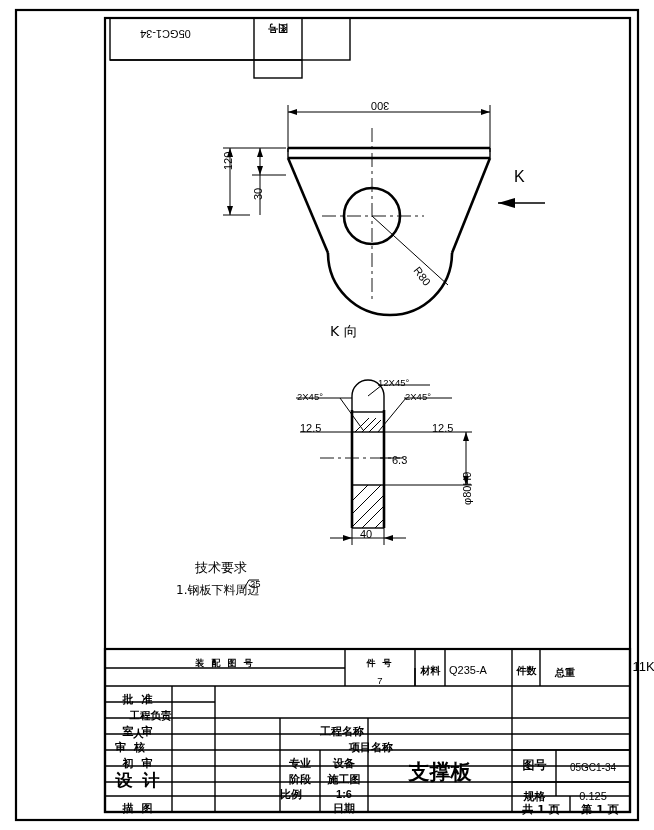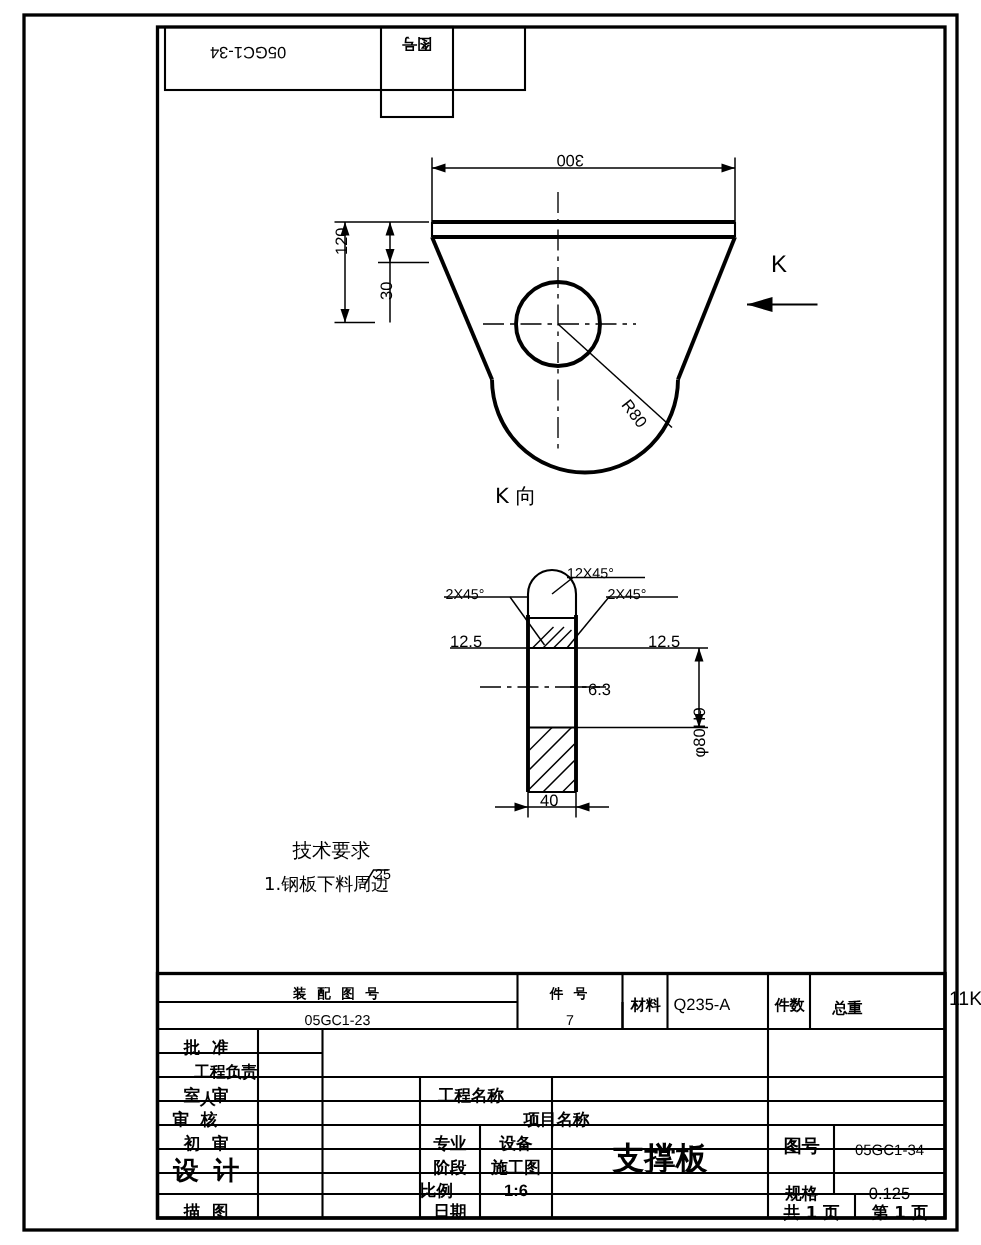--- a/index.html
+++ b/index.html
@@ -244,23 +244,20 @@
 <div style="position:absolute;left:176px;top:580px;">
   <span class="t cn" style="font-size:12px;">1.钢板下料周边</span>
 </div>
 <div style="position:absolute;left:250px;top:573px;">
   <span class="t small">25</span>
 </div>
 
 <div style="position:absolute;left:105px;top:652px;width:240px;text-align:center;">
   <span class="t tb cn" style="font-size:9px;letter-spacing:2px;">装 配 图 号</span>
 </div>
-<div style="position:absolute;left:105px;top:670px;width:240px;text-align:center;">
-  <span class="t" style="font-size:9.5px;">05GC1-23</span>
-</div>
 
 <div style="position:absolute;left:345px;top:652px;width:70px;text-align:center;">
   <span class="t tb cn" style="font-size:9px;letter-spacing:2px;">件 号</span>
 </div>
 <div style="position:absolute;left:345px;top:670px;width:70px;text-align:center;">
   <span class="t" style="font-size:9.5px;">7</span>
 </div>
 
 <div style="position:absolute;left:416px;top:660px;width:29px;text-align:center;">
   <span class="t tb cn" style="font-size:10px;">材料</span>
@@ -291,41 +288,41 @@
   <span class="t tb cn" style="font-size:11px;letter-spacing:2px;">室 审</span></div>
 <div style="position:absolute;left:105px;top:737px;width:52px;text-align:center;">
   <span class="t tb cn" style="font-size:11px;letter-spacing:2px;">审 核</span></div>
 <div style="position:absolute;left:105px;top:753px;width:67px;text-align:center;">
   <span class="t tb cn" style="font-size:11px;letter-spacing:2px;">初 审</span></div>
 <div style="position:absolute;left:105px;top:769px;width:67px;text-align:center;">
   <span class="t tb cn" style="font-size:17px;letter-spacing:2px;">设 计</span></div>
 <div style="position:absolute;left:105px;top:798px;width:67px;text-align:center;">
   <span class="t tb cn" style="font-size:11px;letter-spacing:2px;">描 图</span></div>
 
-<div style="position:absolute;left:280px;top:721px;width:68px;text-align:center;">
+<div style="position:absolute;left:280px;top:721px;width:68px;text-align:center;padding-left:28px;">
   <span class="t tb cn" style="font-size:11px;">工程名称</span></div>
 <div style="position:absolute;left:280px;top:737px;width:88px;text-align:center;margin-left:47px;">
   <span class="t tb cn" style="font-size:11px;">项目名称</span></div>
 
 <div style="position:absolute;left:280px;top:753px;width:40px;text-align:center;">
   <span class="t tb cn" style="font-size:11px;">专业</span></div>
 <div style="position:absolute;left:320px;top:753px;width:48px;text-align:center;">
   <span class="t tb cn" style="font-size:11px;">设备</span></div>
 
 <div style="position:absolute;left:280px;top:769px;width:40px;text-align:center;">
   <span class="t tb cn" style="font-size:11px;">阶段</span></div>
 <div style="position:absolute;left:320px;top:769px;width:48px;text-align:center;">
   <span class="t tb cn" style="font-size:11px;">施工图</span></div>
 
 <div style="position:absolute;left:280px;top:784px;width:40px;">
   <span class="t tb cn" style="font-size:11px;">比例</span></div>
 <div style="position:absolute;left:320px;top:784px;width:48px;text-align:center;">
   <span class="t tb" style="font-size:11px;">1:6</span></div>
 
-<div style="position:absolute;left:280px;top:798px;width:40px;text-align:center;">
+<div style="position:absolute;left:280px;top:798px;width:40px;text-align:center;padding-left:44px;">
   <span class="t tb cn" style="font-size:11px;">日期</span></div>
 <div style="position:absolute;left:320px;top:798px;width:48px;text-align:center;">
   <span class="t tbv"></span></div>
 
 <div style="position:absolute;left:368px;top:758px;width:144px;text-align:center;font-weight:bold;">
   <span class="t big cn">支撑板</span>
 </div>
 
 <div style="position:absolute;left:513px;top:755px;width:43px;text-align:center;">
   <span class="t tb cn" style="font-size:12px;">图号</span></div>

